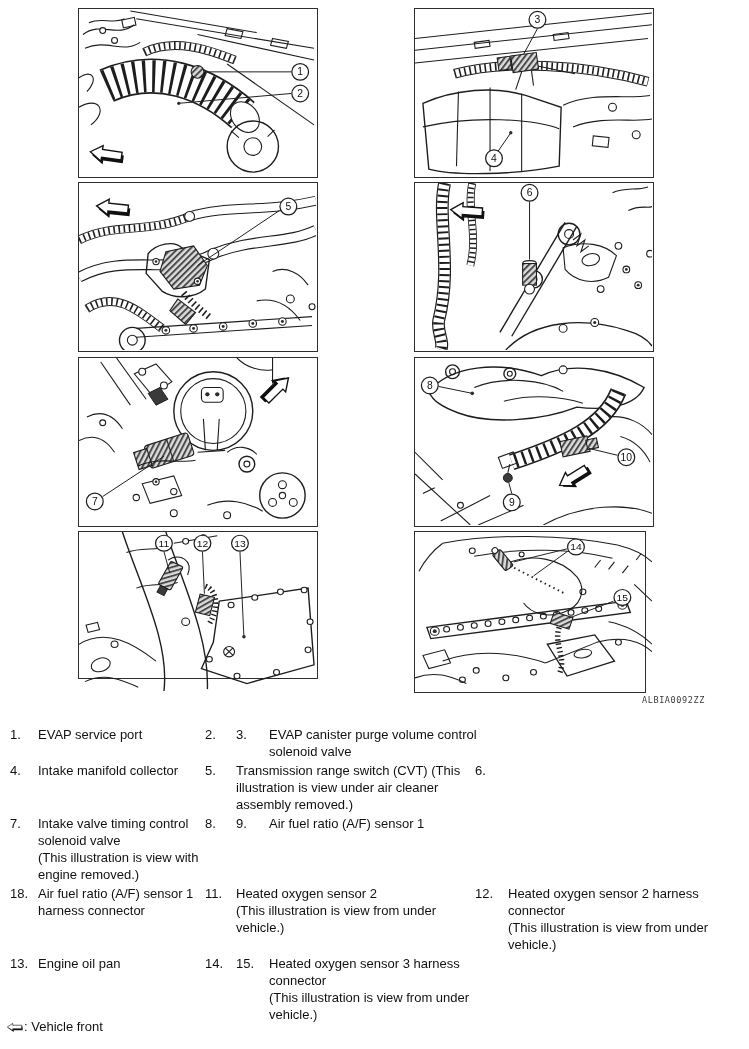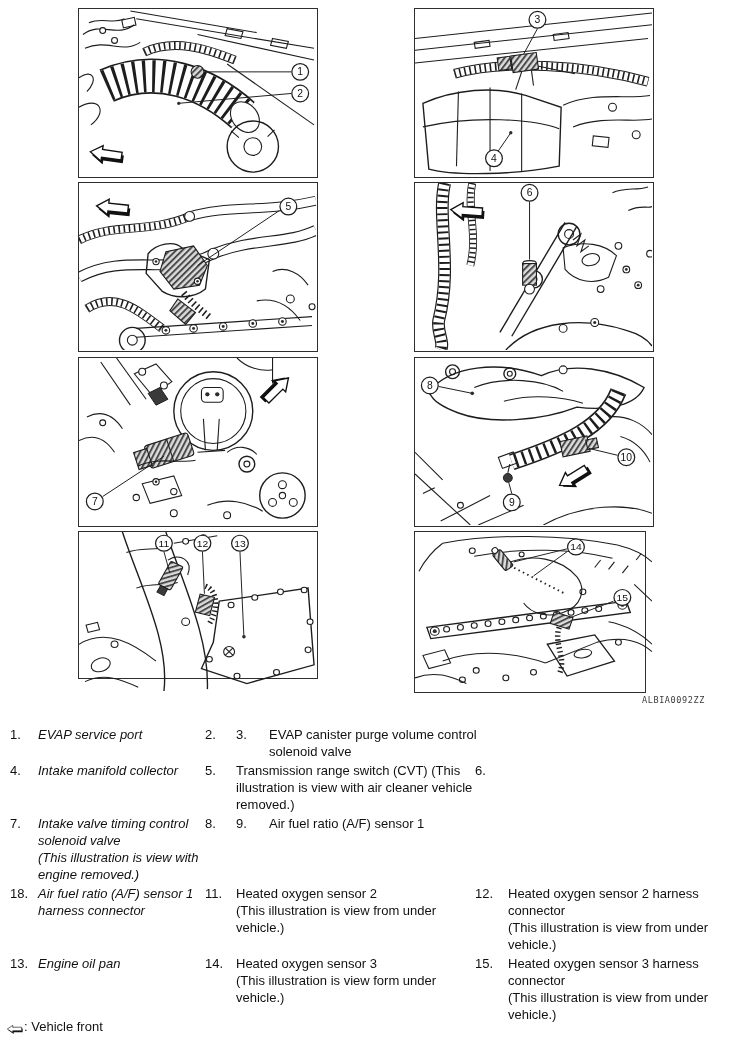--- a/index.html
+++ b/index.html
@@ -11,24 +11,24 @@
   .panel{position:absolute;border:1.4px solid #2e2e2e;background:#fff;box-sizing:border-box;}
   .panel svg{display:block;}
   .watermark{
     position:absolute;left:642px;top:695px;width:110px;
     font-family:"DejaVu Sans Mono",monospace;font-size:8.5px;letter-spacing:.6px;color:#3a3a3a;
   }
   .legend{position:absolute;left:0;top:726px;width:749px;font-size:13px;line-height:17px;color:#111;}
   .lrow{display:flex;align-items:flex-start;padding-left:10px;margin-bottom:2px;}
   .lnum{flex:none;}
   .ltxt{flex:none;white-space:pre-line;}
-  .c1n{width:28px;} .c1t{width:167px;font-style:italic;}
+  .c1n{width:28px;} .c1t{width:167px;}
   .c2n{width:31px;} .c2t{width:239px;}
   .c3n{width:33px;} .c3t{width:237px;}
-  .footer{position:absolute;left:6px;top:1019px;display:flex;align-items:flex-end;font-size:13px;color:#111;}
+  .footer{position:absolute;left:6px;top:1019px;display:flex;align-items:center;font-size:13px;color:#111;}
   .footer svg{margin-right:1px;}
   
   .ln{fill:none;stroke:#1d1d1d;stroke-width:1.1;}
   .ln2{fill:none;stroke:#1d1d1d;stroke-width:1.4;}
   .ldr{stroke:#1d1d1d;stroke-width:1;fill:none;}
   .co-c{fill:#fff;stroke:#1d1d1d;stroke-width:1.25;}
   .co-t{font-family:"Liberation Sans",sans-serif;font-size:10.5px;fill:#111;text-anchor:middle;}
   .blt{fill:#fff;stroke:#1d1d1d;stroke-width:1.1;}
   .bd{fill:#2c2c2c;stroke:none;}
   .dk{fill:#3a3a3a;stroke:#1d1d1d;stroke-width:1;}
@@ -481,21 +481,21 @@
     <div class="lnum c1n">1.</div>
     <div class="ltxt c1t">EVAP service port</div>
     <div class="lnum c2n">2.</div>
     <div class="lnum c3n">3.</div>
     <div class="ltxt c3t">EVAP canister purge volume control solenoid valve</div>
   </div>
   <div class="lrow">
     <div class="lnum c1n">4.</div>
     <div class="ltxt c1t">Intake manifold collector</div>
     <div class="lnum c2n">5.</div>
-    <div class="ltxt c2t">Transmission range switch (CVT) (This illustration is view with air cleaner vehicle removed.)</div>
+    <div class="ltxt c2t">Transmission range switch (CVT) (This illustration is view under air cleaner assembly removed.)</div>
     <div class="lnum c3n">6.</div>
   </div>
   <div class="lrow">
     <div class="lnum c1n">7.</div>
     <div class="ltxt c1t">Intake valve timing control solenoid valve
 (This illustration is view with engine removed.)</div>
     <div class="lnum c2n">8.</div>
     <div class="lnum c3n">9.</div>
     <div class="ltxt c3t">Air fuel ratio (A/F) sensor 1</div>
   </div>
@@ -506,22 +506,20 @@
     <div class="ltxt c2t">Heated oxygen sensor 2
 (This illustration is view from under vehicle.)</div>
     <div class="lnum c3n">12.</div>
     <div class="ltxt c3t">Heated oxygen sensor 2 harness connector
 (This illustration is view from under vehicle.)</div>
   </div>
   <div class="lrow">
     <div class="lnum c1n">13.</div>
     <div class="ltxt c1t">Engine oil pan</div>
     <div class="lnum c2n">14.</div>
-    <div class="ltxt c2t">Heated oxygen sensor 3
-(This illustration is view form under vehicle.)</div>
     <div class="lnum c3n">15.</div>
     <div class="ltxt c3t">Heated oxygen sensor 3 harness connector
 (This illustration is view from under vehicle.)</div>
   </div>
 </div>
 
 <div class="footer">
   <svg width="17" height="10" viewBox="0 0 38 22">
       <use href="#varrow"></use>
     </svg>

